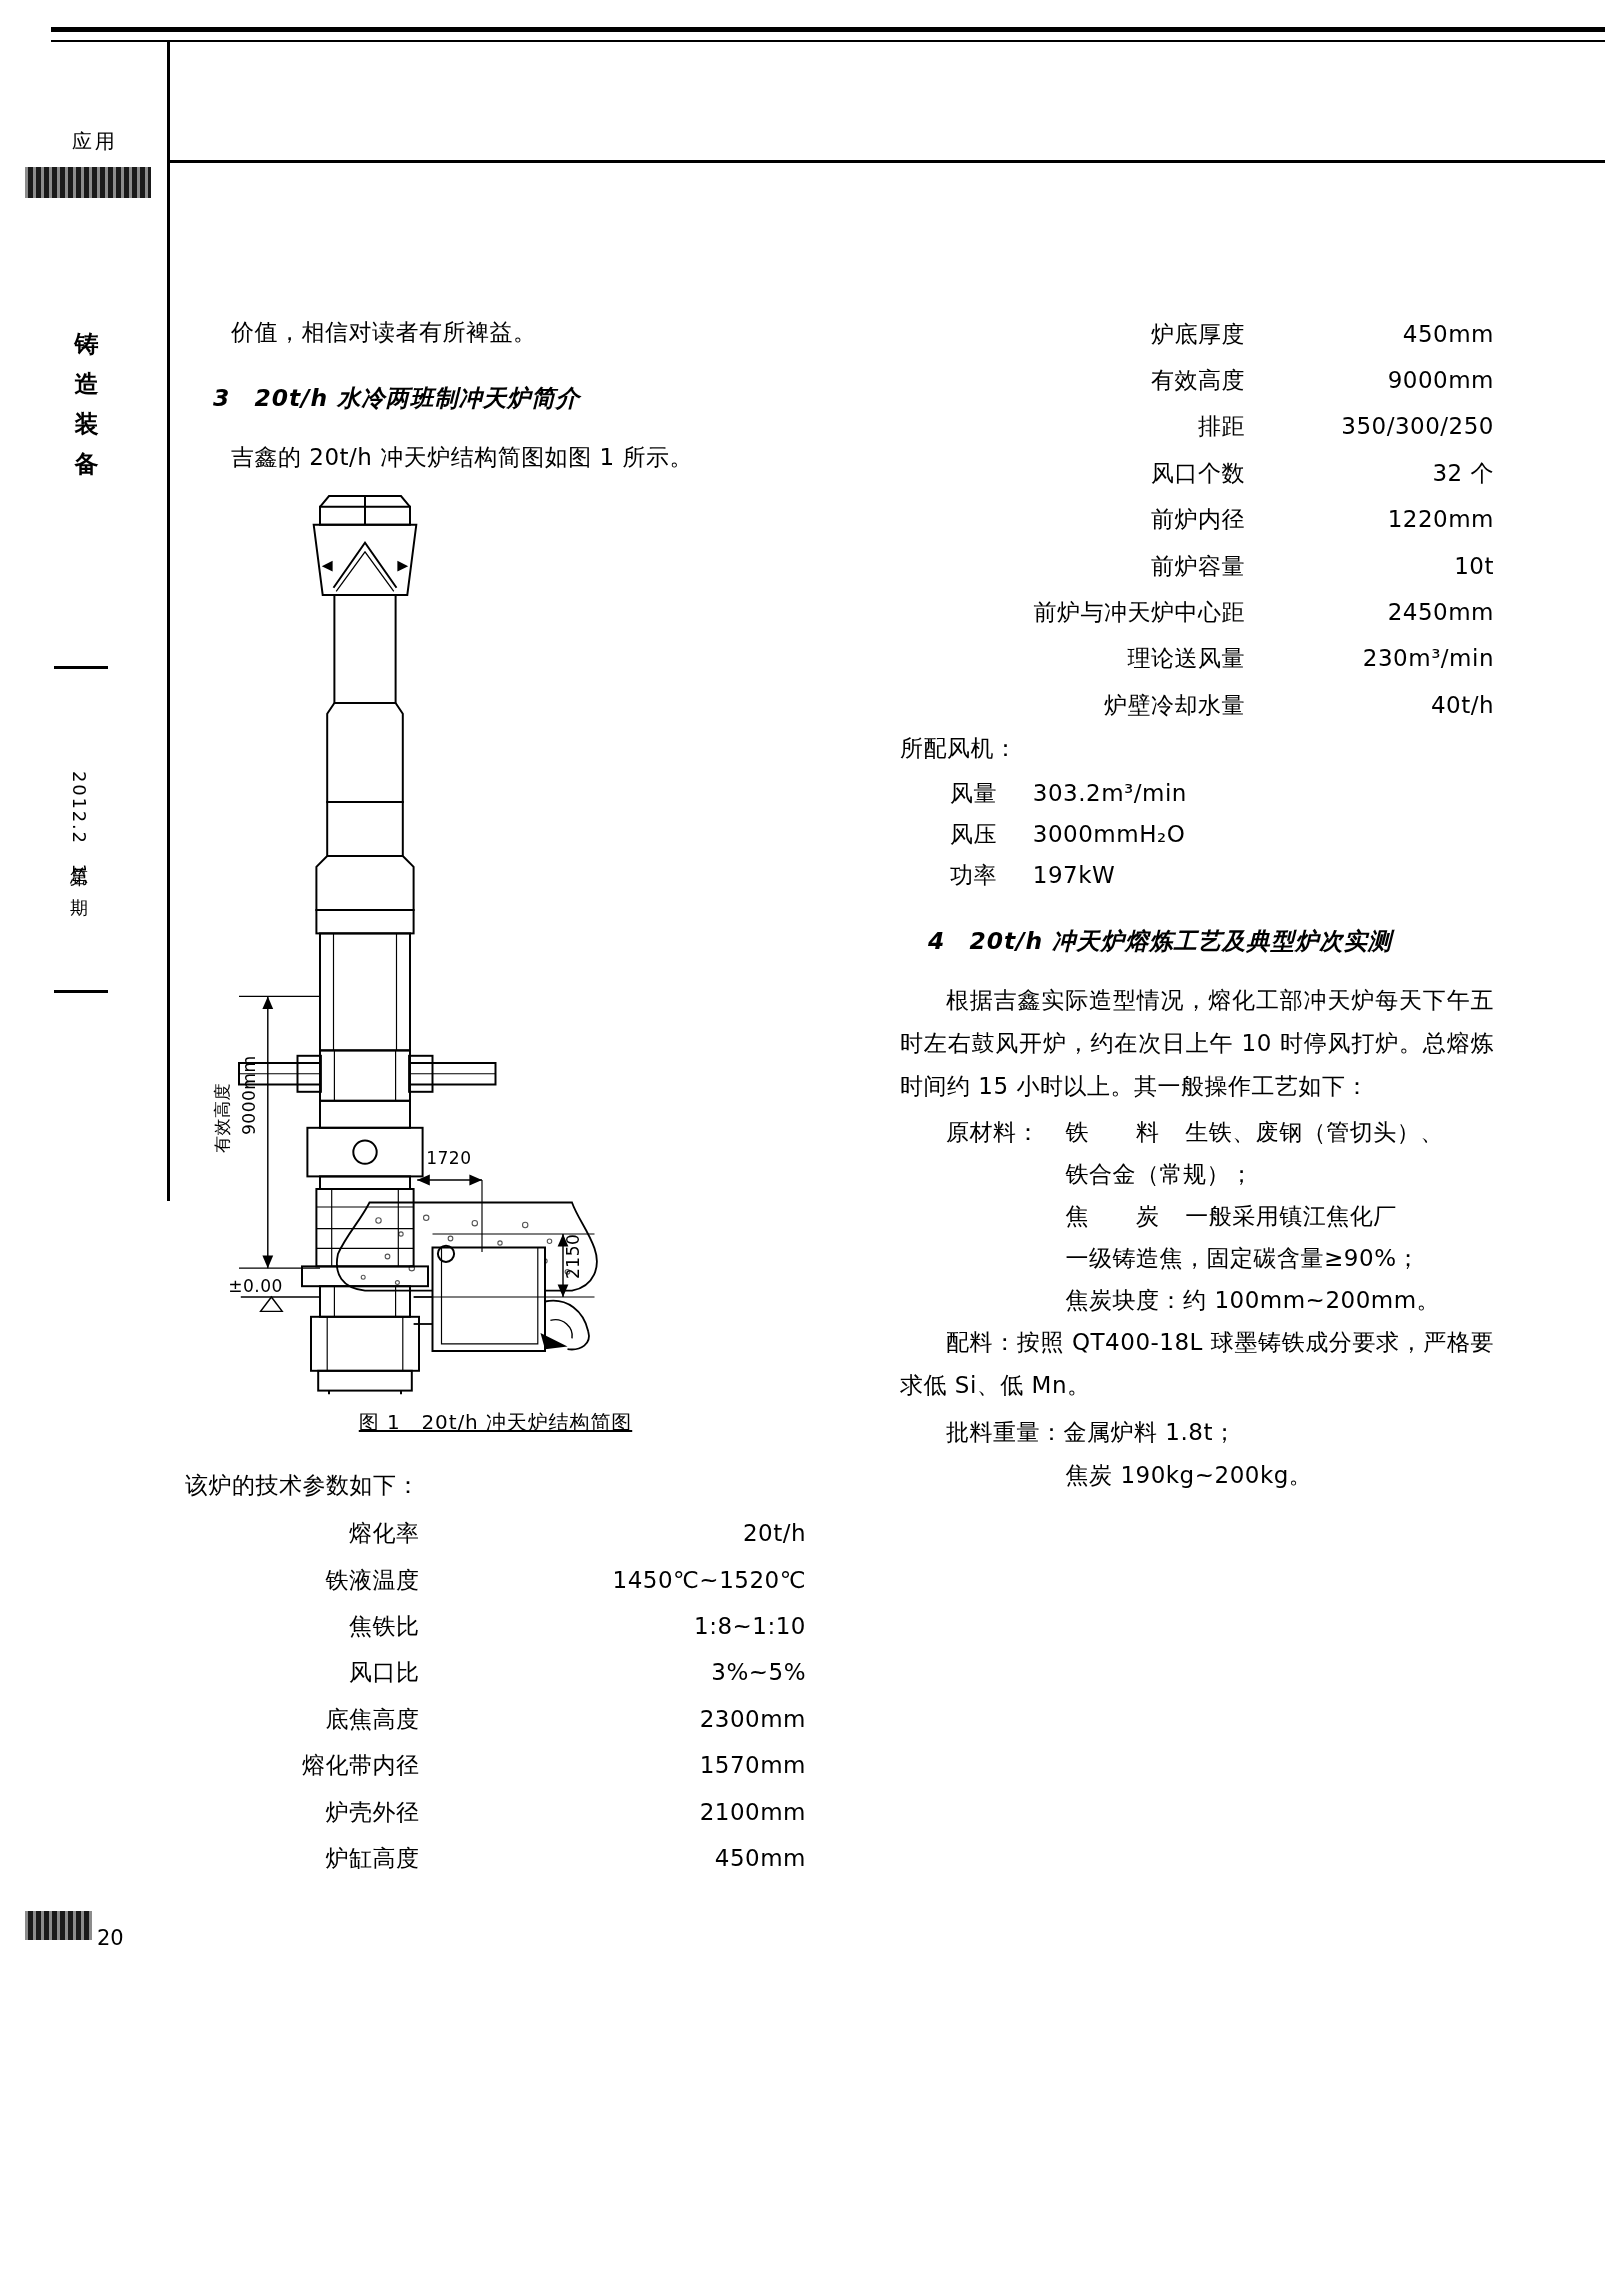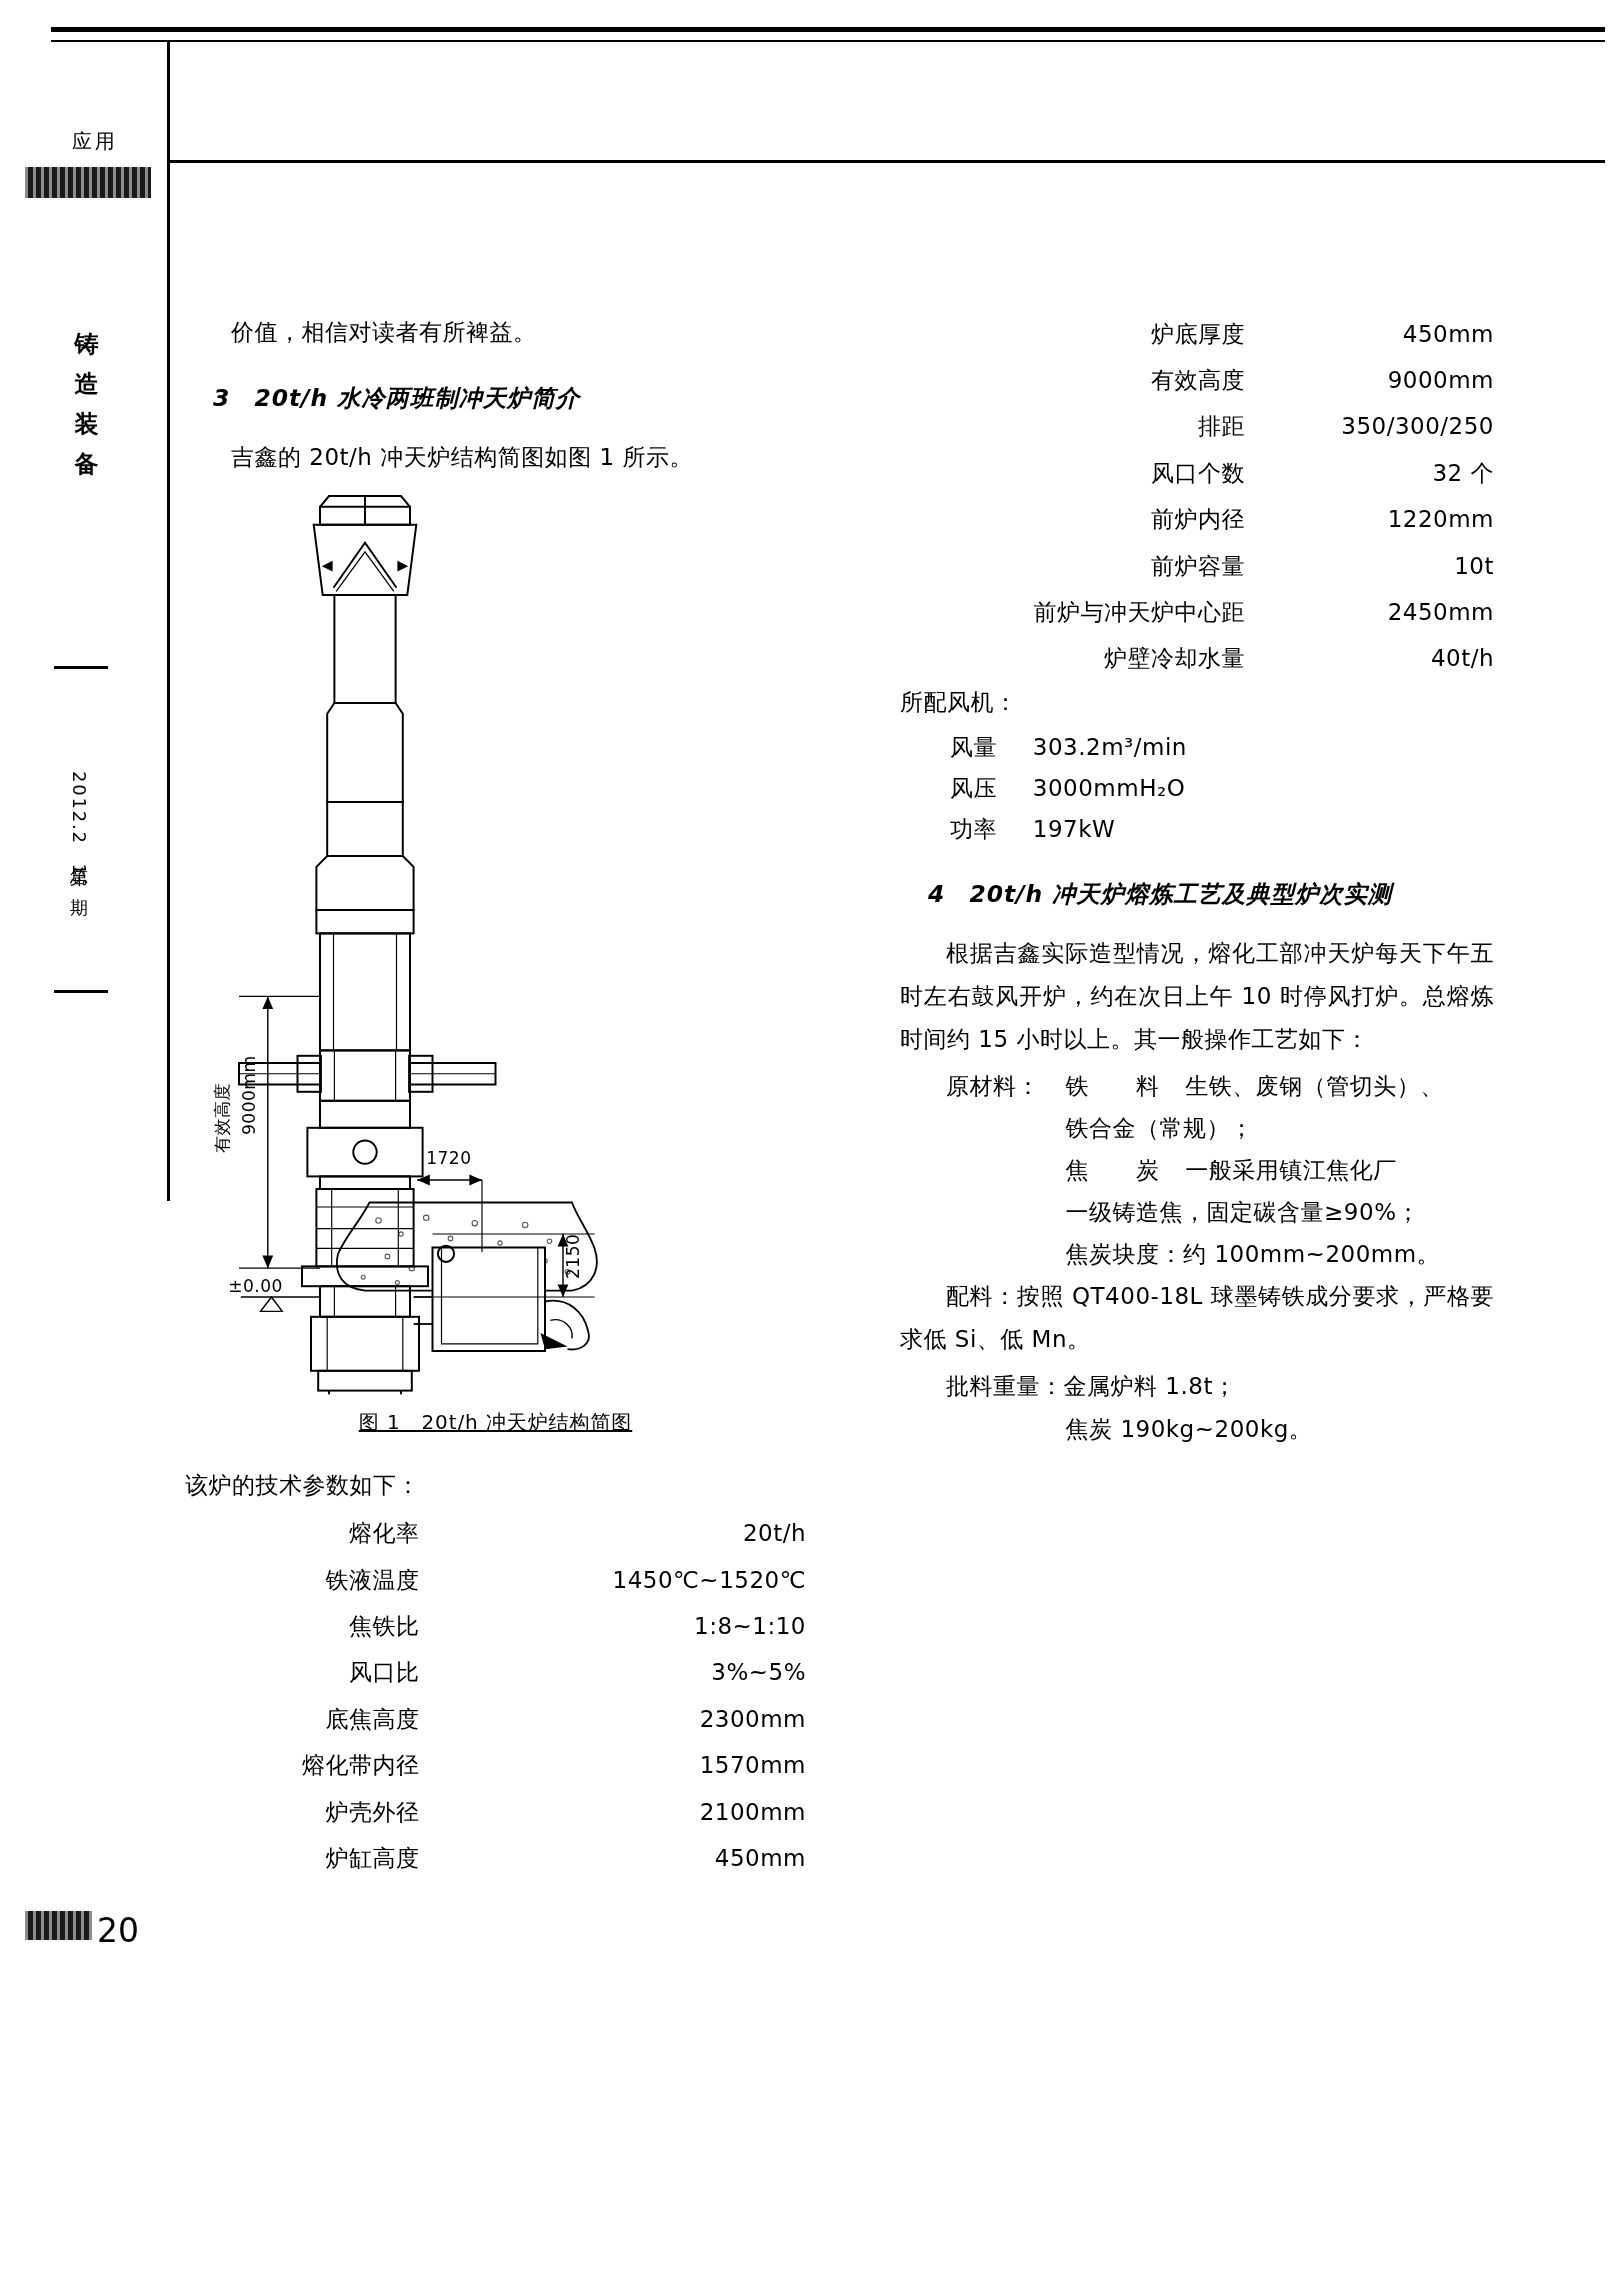--- a/index.html
+++ b/index.html
@@ -179,21 +179,21 @@
   }
   .footer-block::after {
     content: "";
     position: absolute; left: 0; top: 0; right: 0; bottom: 0;
     background: repeating-linear-gradient(90deg, rgba(255,255,255,.9) 0 2.7px, rgba(0,0,0,0) 2.7px 8px);
     opacity: .55;
   }
   .page-num {
     position: absolute;
     left: 97px; bottom: 67px;
-    font-size: 33px;
+    font-size: 21px;
     font-family: "DejaVu Sans", "Liberation Sans", sans-serif;
     margin-top: 12px;
   }
 </style>
 </head>
 <body>
 
 <div class="page">
 
   <div class="top-rule-1"></div>
@@ -417,20 +417,24 @@
         </tr>
         <tr>
           <td class="k">前炉容量</td>
           <td class="v">10t</td>
         </tr>
         <tr>
           <td class="k">前炉与冲天炉中心距</td>
           <td class="v">2450mm</td>
         </tr>
         <tr>
+          <td class="k">理论送风量</td>
+          <td class="v">230m³/min</td>
+        </tr>
+        <tr>
           <td class="k">炉壁冷却水量</td>
           <td class="v">40t/h</td>
         </tr>
       </tbody>
     </table>
 
     <div style="font-size:23px;line-height:41px;">所配风机：</div>
 
     <ul class="sub-list">
       <li>

